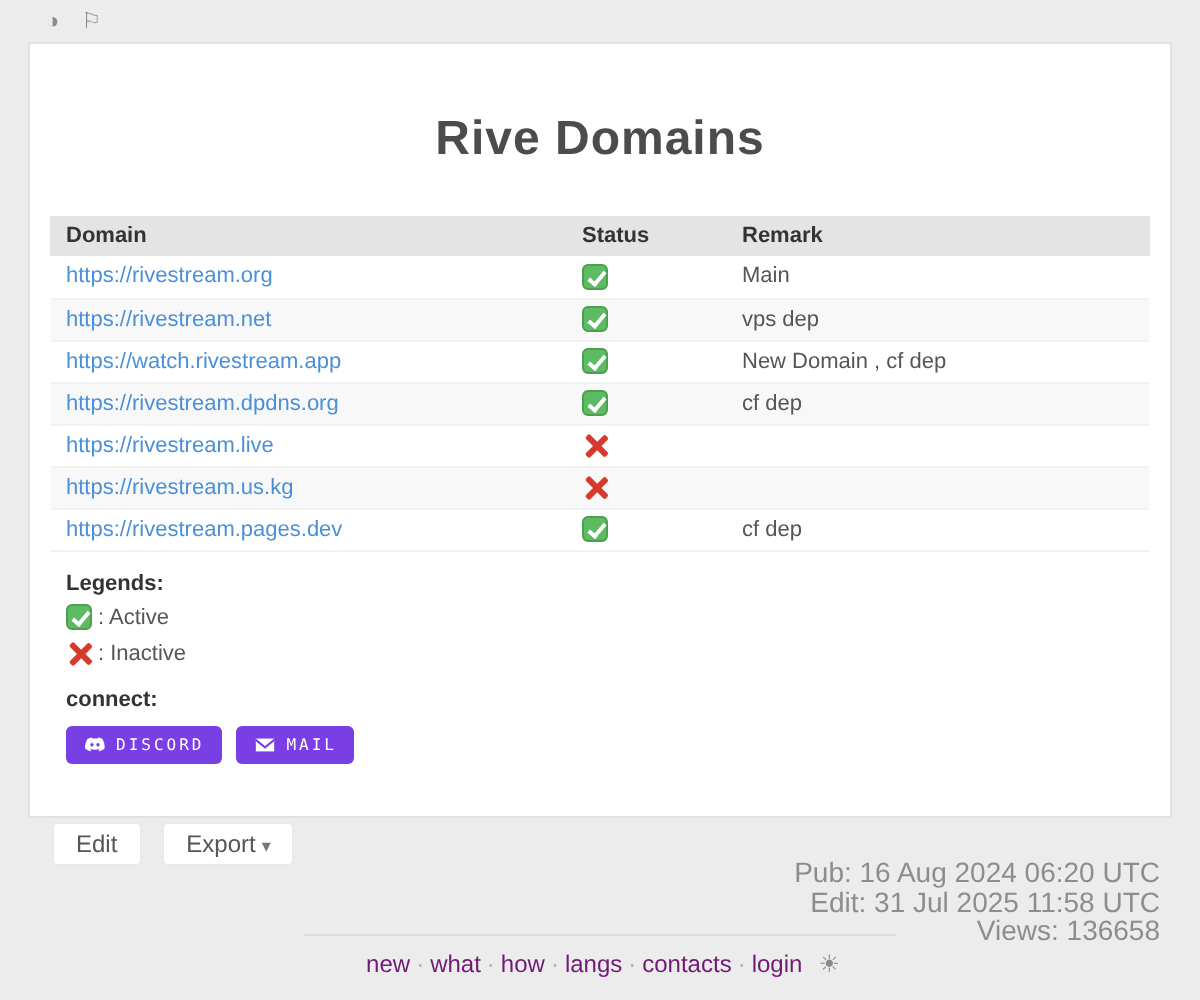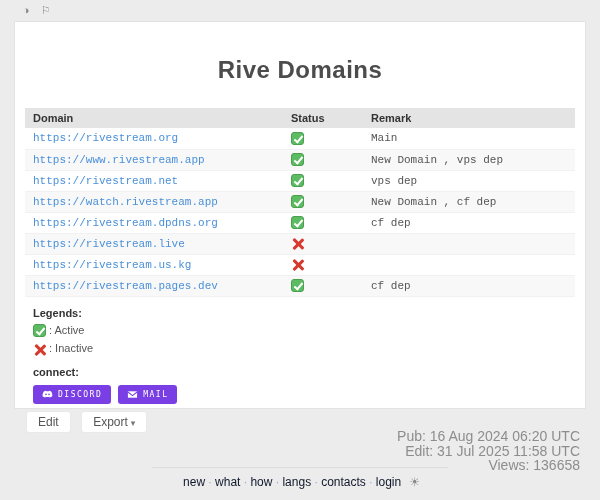--- a/index.html
+++ b/index.html
@@ -22,21 +22,21 @@
   h1.page-title {
     margin-top:34px; text-align:center; font-size:24px; font-weight:bold;
     color:#4c4c4c; letter-spacing:0.5px; line-height:28px;
   }
   
   table.domains { width:100%; border-collapse:collapse; margin-top:24px; font-size:11px; }
   table.domains th {
     background:#e4e4e4; color:#333; text-align:left; font-weight:bold;
     height:20px; padding:0 8px;
   }
-  table.domains td { height:21px; padding:0 8px; border-bottom:1px solid #f1f1f1;font-family:Liberation Mono, monospace; }
+  table.domains td { height:21px; padding:0 8px; border-bottom:1px solid #f1f1f1; }
   table.domains tr:nth-child(even) td { background:#f8f8f8; }
   th.col-domain { width:258px; }
   th.col-status { width:80px; }
   a.domain-link { color:#4a90d9; text-decoration:none; }
   td.remark-cell { color:#555; }
   
   .st { display:inline-block; position:relative; width:13px; height:13px; vertical-align:middle; }
   .st-active { background:#5dbb63; border:1px solid #4aa04f; border-radius:3px; }
   .st-active::after {
     content:""; position:absolute; left:4px; top:1px; width:3px; height:7px;
@@ -70,21 +70,21 @@
     color:#555; font-size:12px; padding:3px 11px; margin-right:6px; cursor:pointer;
     font-family:inherit;
   }
   .caret { font-size:9px; color:#777; margin-left:3px; }
   
   .meta { position:absolute; top:429px; right:20px; text-align:right;
           font-size:14px; line-height:14.5px; color:#8d8d8d; }
   
   .footer-wrap { position:absolute; top:467px; left:0; right:0; display:flex; justify-content:center; }
   .footer-inner { border-top:1px solid #dcdcdc; padding:7px 28px 0; font-size:12px; white-space:nowrap; }
-  .footer-inner a { color:#0f172a; text-decoration:none; margin:0 3px; }
+  .footer-inner a { color:#701a75; text-decoration:none; margin:0 3px; }
   .footer-sep { color:#9ab0c4; }
   .sun-icon { color:#8a8a8a; font-size:12px; margin-left:5px; cursor:pointer; }
 </style>
 </head>
 <body>
 
 <div class="topbar">
   <span>◑</span>
   <span>⚐</span>
 </div>
@@ -98,25 +98,20 @@
         <th class="col-domain">Domain</th>
         <th class="col-status">Status</th>
         <th>Remark</th>
       </tr>
     </thead>
     <tbody>
       <tr>
         <td><a class="domain-link" href="#">https://rivestream.org</a></td>
         <td><span class="st st-active"></span></td>
         <td class="remark-cell">Main</td>
-      </tr>
-      <tr>
-        <td><a class="domain-link" href="#">https://www.rivestream.app</a></td>
-        <td><span class="st st-active"></span></td>
-        <td class="remark-cell">New Domain , vps dep</td>
       </tr>
       <tr>
         <td><a class="domain-link" href="#">https://rivestream.net</a></td>
         <td><span class="st st-active"></span></td>
         <td class="remark-cell">vps dep</td>
       </tr>
       <tr>
         <td><a class="domain-link" href="#">https://watch.rivestream.app</a></td>
         <td><span class="st st-active"></span></td>
         <td class="remark-cell">New Domain , cf dep</td>

